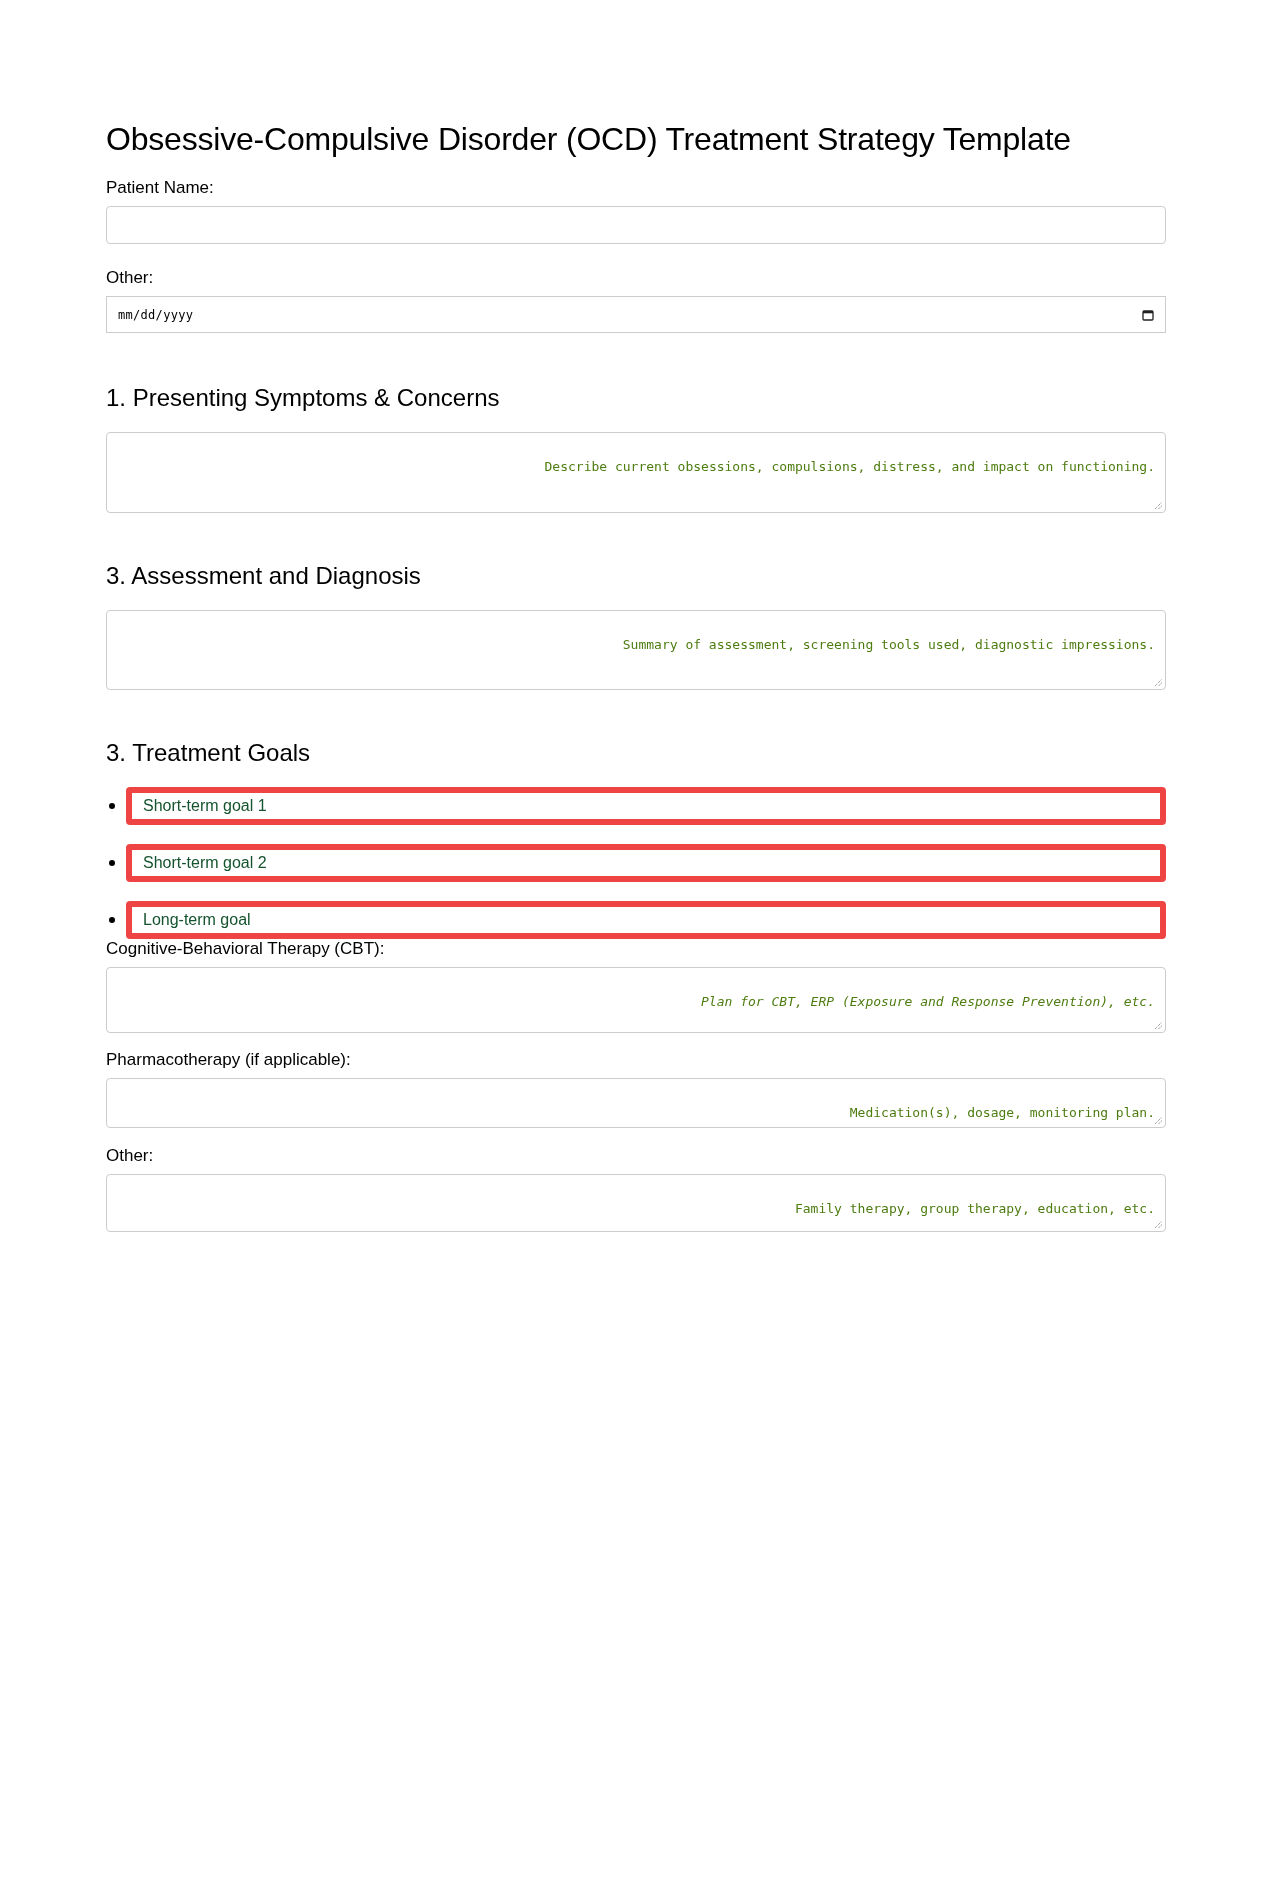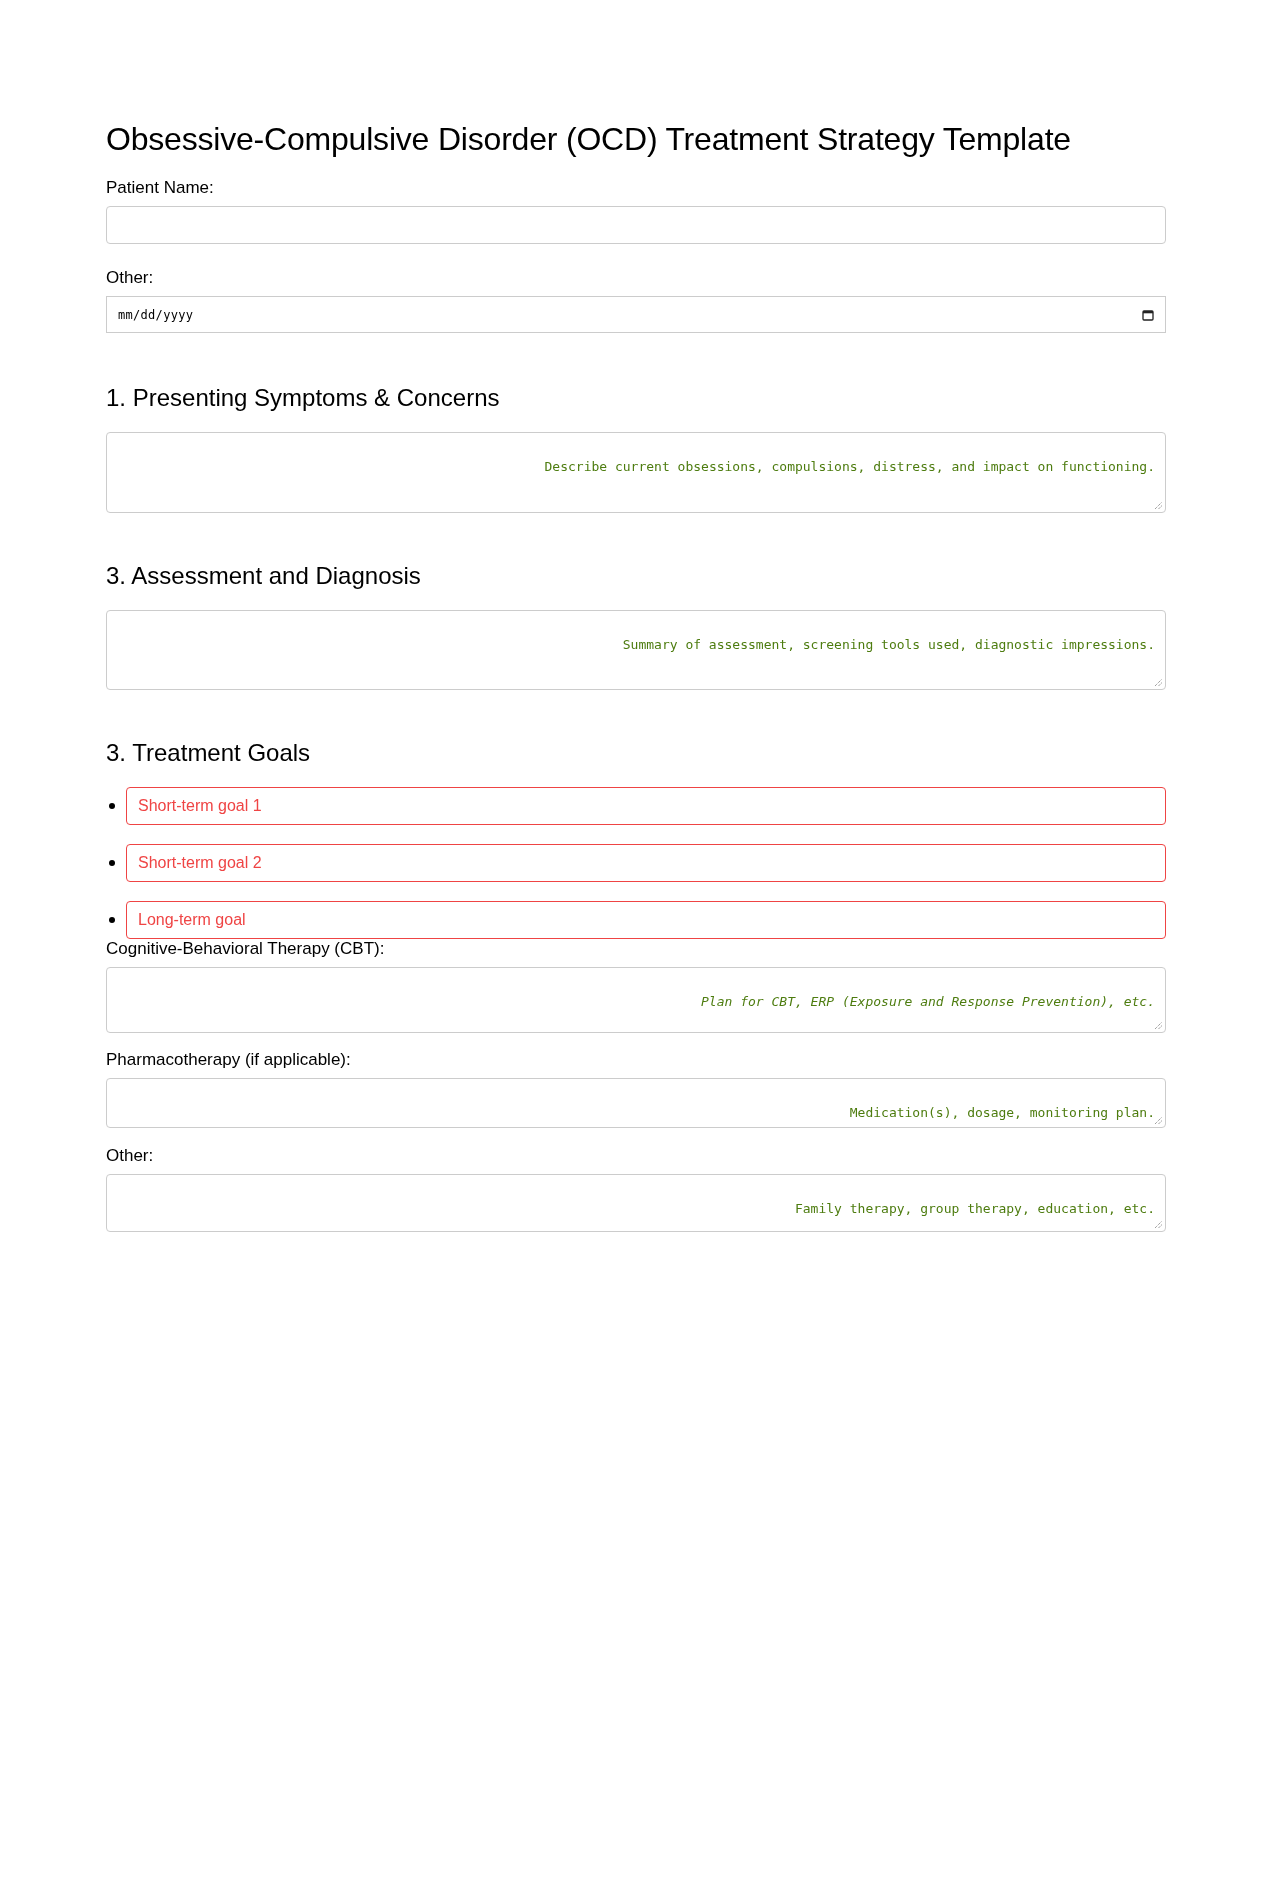--- a/index.html
+++ b/index.html
@@ -123,28 +123,28 @@
       width: 6px;
       height: 6px;
       border-radius: 50%;
       background: #000;
       display: block;
     }
     .goal-input {
       box-sizing: border-box;
       width: 1040px;
       height: 38px;
-      border: 1px solid #ef4444;
+      border: 6px solid #ef4444;
       border-radius: 4px;
       padding: 0 11px;
       display: flex;
       align-items: center;
       font-family: "Liberation Sans", sans-serif;
       font-size: 16px;
-      color: #ef4444;
+      color: #14532d;
       background: #fff;
     }
   </style>
 </head>
 <body>
 
 <div class="page">
 
   <h1>Obsessive-Compulsive Disorder (OCD) Treatment Strategy Template</h1>
 

